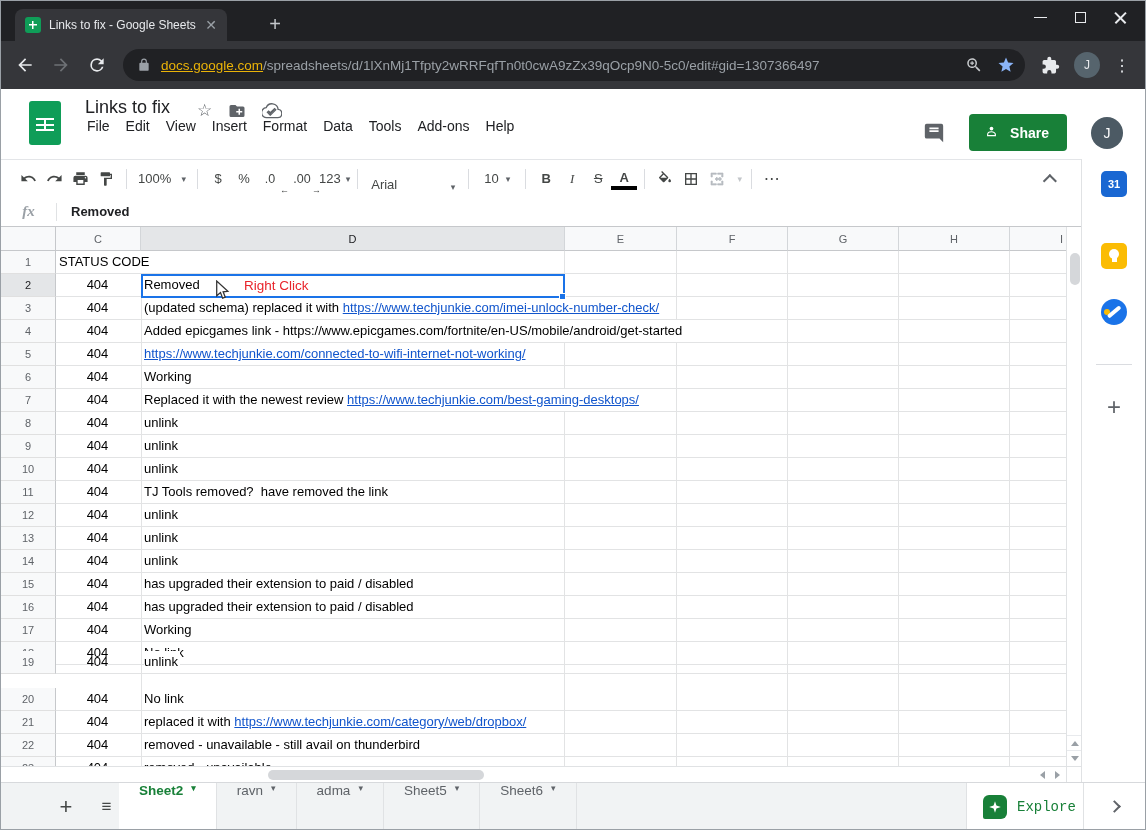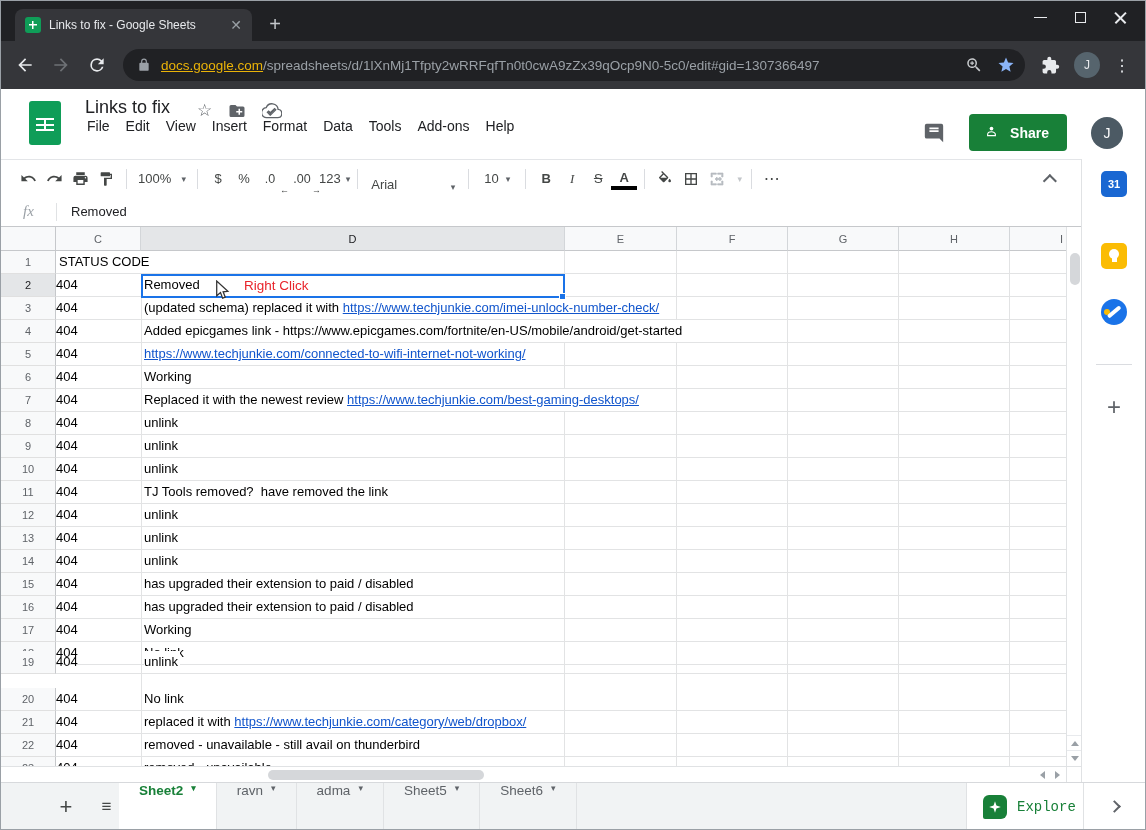--- a/index.html
+++ b/index.html
@@ -1,21 +1,21 @@
 <!DOCTYPE html>
 <html><head>
 <meta charset="utf-8">
 <style>
   * { margin:0; padding:0; box-sizing:border-box; }
   body { font-family:"Liberation Sans", sans-serif; background:#dee1e6; }
   .window { position:relative; width:1146px; height:830px; background:#fff; border:1px solid #9aa0a6; overflow:hidden; }
 
   
   .tabbar { position:absolute; top:0; left:0; width:100%; height:40px; background:#202124; }
-  .btab { position:absolute; left:14px; top:8px; width:237px; height:32px; background:#35363a; border-radius:8px 8px 0 0; display:flex; align-items:center; padding:0 8px 0 10px; }
+  .btab { position:absolute; left:14px; top:8px; width:212px; height:32px; background:#35363a; border-radius:8px 8px 0 0; display:flex; align-items:center; padding:0 8px 0 10px; }
   .favicon { width:16px; height:16px; background:#0f9d58; border-radius:3px; position:relative; flex:none; }
   .favicon::after { content:""; position:absolute; left:4px; top:4px; width:8px; height:8px;
     background:linear-gradient(#fff,#fff) 0 3px/8px 1.5px no-repeat, linear-gradient(#fff,#fff) 3px 0/1.5px 8px no-repeat; }
   .btab-title { color:#e8eaed; font-size:12px; margin-left:8px; white-space:nowrap; overflow:hidden; flex:1; }
   .tab-close { color:#9aa0a6; font-size:14px; margin-left:6px; width:16px; text-align:center; }
   .newtab { position:absolute; left:262px; top:12px; color:#c4c7cb; font-size:20px; font-weight:300; width:24px; text-align:center; }
   .wctrls { position:absolute; right:18px; top:10px; display:flex; gap:28px; align-items:center; }
   .wmin { width:13px; height:1.5px; background:#e8eaed; }
   .wmax { width:11px; height:11px; border:1.5px solid #e8eaed; }
   .wclose { position:relative; width:13px; height:13px; }
@@ -57,37 +57,37 @@
   .tb-color { font-weight:bold; border-bottom:4px solid #000; height:20px; line-height:16px; border-radius:0; margin-top:2px; }
   .dec { position:relative; font-size:12.5px; }
   .dec small { position:absolute; bottom:-3px; right:-6px; font-size:9px; color:#444746; }
   .grayed { color:#b8bcc1; } .grayed svg { stroke:#b8bcc1 !important; fill:#b8bcc1 !important; }
   .tb-font { width:96px; justify-content:space-between; padding:0 6px;align-items:flex-end; }
   .tb-size { width:42px; justify-content:space-between; padding:0 8px; }
   .tb-spacer { flex:1; }
   .chev-up { width:10px; height:10px; border-left:2px solid #5f6368; border-top:2px solid #5f6368; transform:rotate(45deg) translateY(3px); }
 
   
-  .fbar { position:absolute; top:196px; left:0; width:1082px; height:30px; background:#fff; border-bottom:1px solid #c6c8cb; display:flex; align-items:center; }
+  .fbar { position:absolute; top:196px; left:0; width:1082px; height:30px; background:#fff; border-bottom:1px solid #c6c8cb; display:flex; align-items:center;font-weight:bold; }
   .fx { width:55px; text-align:center; font-family:"Liberation Serif",serif; font-style:italic; color:#9aa0a6; font-size:15px; }
   .fdiv { width:1px; height:18px; background:#e0e2e4; }
   .fvalue { font-size:13px; color:#202124; padding-left:14px; }
 
   
   .colhdr { position:absolute; top:226px; left:0; width:1065px; height:24px; display:flex; background:#f8f9fa; }
   .corner { width:55px; height:24px; background:#f8f9fa; border-right:1px solid #c6c8cb; border-bottom:1px solid #c6c8cb; flex:none; }
   .chcell { height:24px; border-right:1px solid #d3d6d9; border-bottom:1px solid #c6c8cb; font-size:11px; color:#5f6368; display:flex; align-items:center; justify-content:center; flex:none; }
   .chcell.sel { background:#e4e6e8; color:#202124; }
   .chcell.last { justify-content:flex-end; padding-right:3px; border-right:none; }
   .rows { position:absolute; top:250px; left:0; width:1065px; height:515px; overflow:hidden; background:#fff; }
   .vline { position:absolute; top:0; bottom:0; width:1px; background:#e2e3e4; z-index:1; }
   .grow { position:absolute; left:0; width:100%; height:23px; border-bottom:1px solid #e2e3e4; }
   .rnum { position:absolute; left:0; top:0; width:55px; height:23px; background:#f8f9fa; border-right:1px solid #c6c8cb; border-bottom:1px solid #e0e0e0; font-size:11px; color:#5f6368; display:flex; align-items:center; justify-content:center; z-index:2; }
   .rnum.sel { background:#e4e6e8; color:#202124; }
-  .cellc { position:absolute; left:55px; top:0; width:83px; height:22px; line-height:22px; text-align:left; font-size:13px; color:#000; z-index:2; }
+  .cellc { position:absolute; left:55px; top:0; width:83px; height:22px; line-height:22px; text-align:center; font-size:13px; color:#000; z-index:2; }
   .celld { position:absolute; left:143px; top:0; height:22px; line-height:22px; font-size:13px; color:#000; white-space:pre; background:#fff; z-index:2; padding-right:2px; }
   .celld .link { color:#1155cc; text-decoration:underline; }
   .sel-box { position:absolute; left:140px; top:23px; width:424px; height:24px; border:2px solid #1a73e8; z-index:3; pointer-events:none; }
   .sel-handle { position:absolute; left:558px; top:42px; width:7px; height:7px; background:#1a73e8; border:1px solid #fff; z-index:4; }
   .annot { position:absolute; left:243px; top:27px; font-size:13.5px; font-weight:500; color:#e8242b; z-index:5; }
   .cursor { position:absolute; left:214px; top:29px; z-index:6; }
 
   
   .vscroll { position:absolute; top:226px; left:1065px; width:17px; height:539px; background:#fff; border-left:1px solid #e0e2e4; }
   .vthumb { position:absolute; left:3px; top:26px; width:10px; height:32px; background:#d5d7da; border-radius:5px; }

